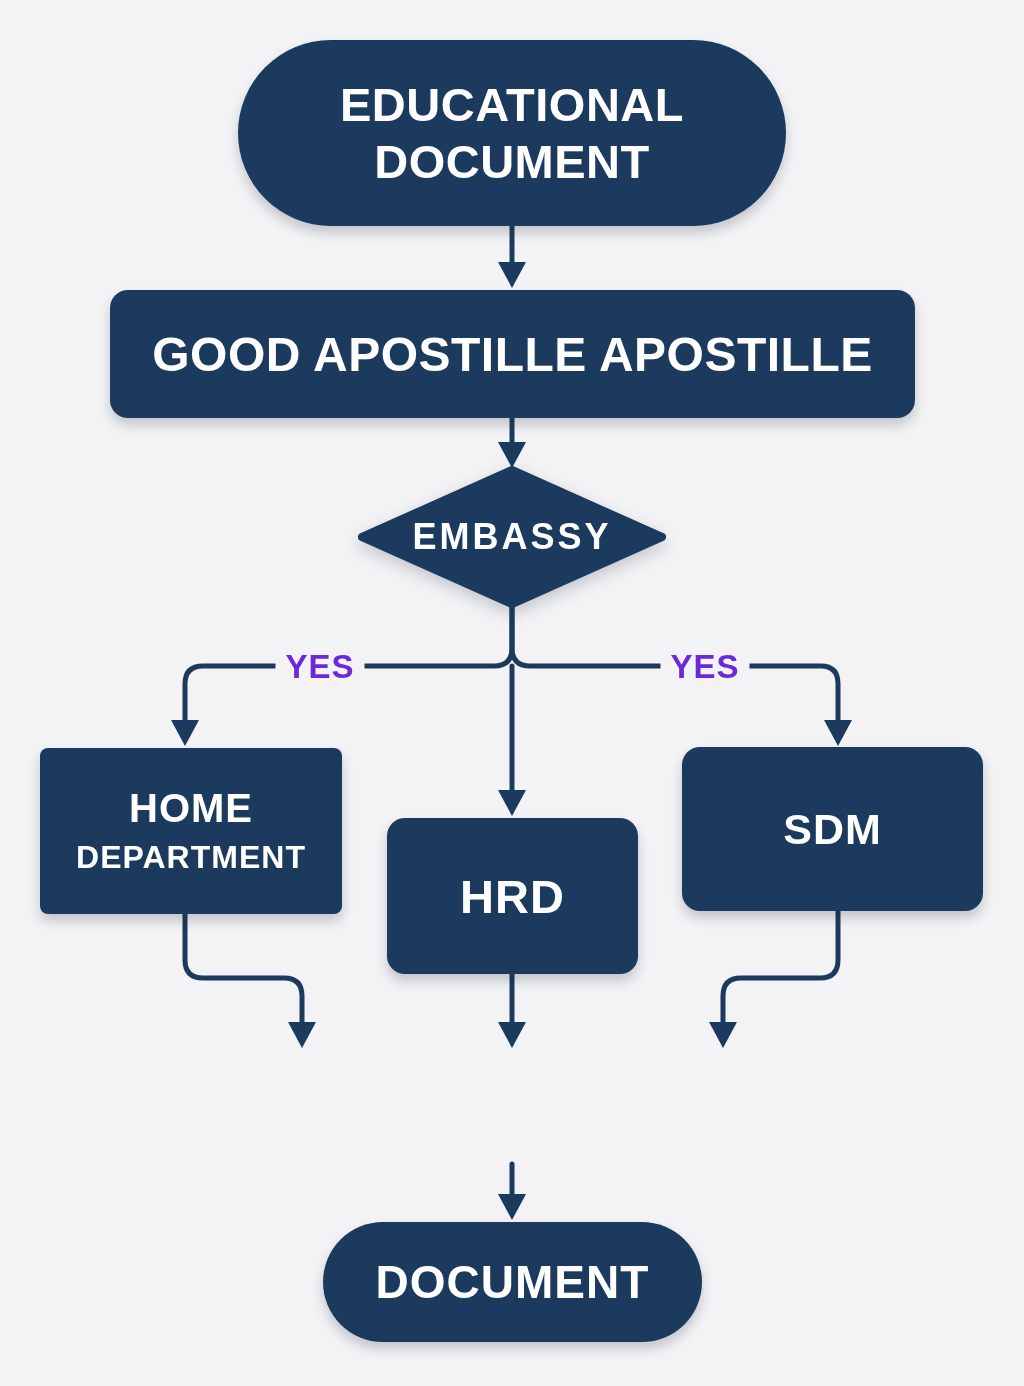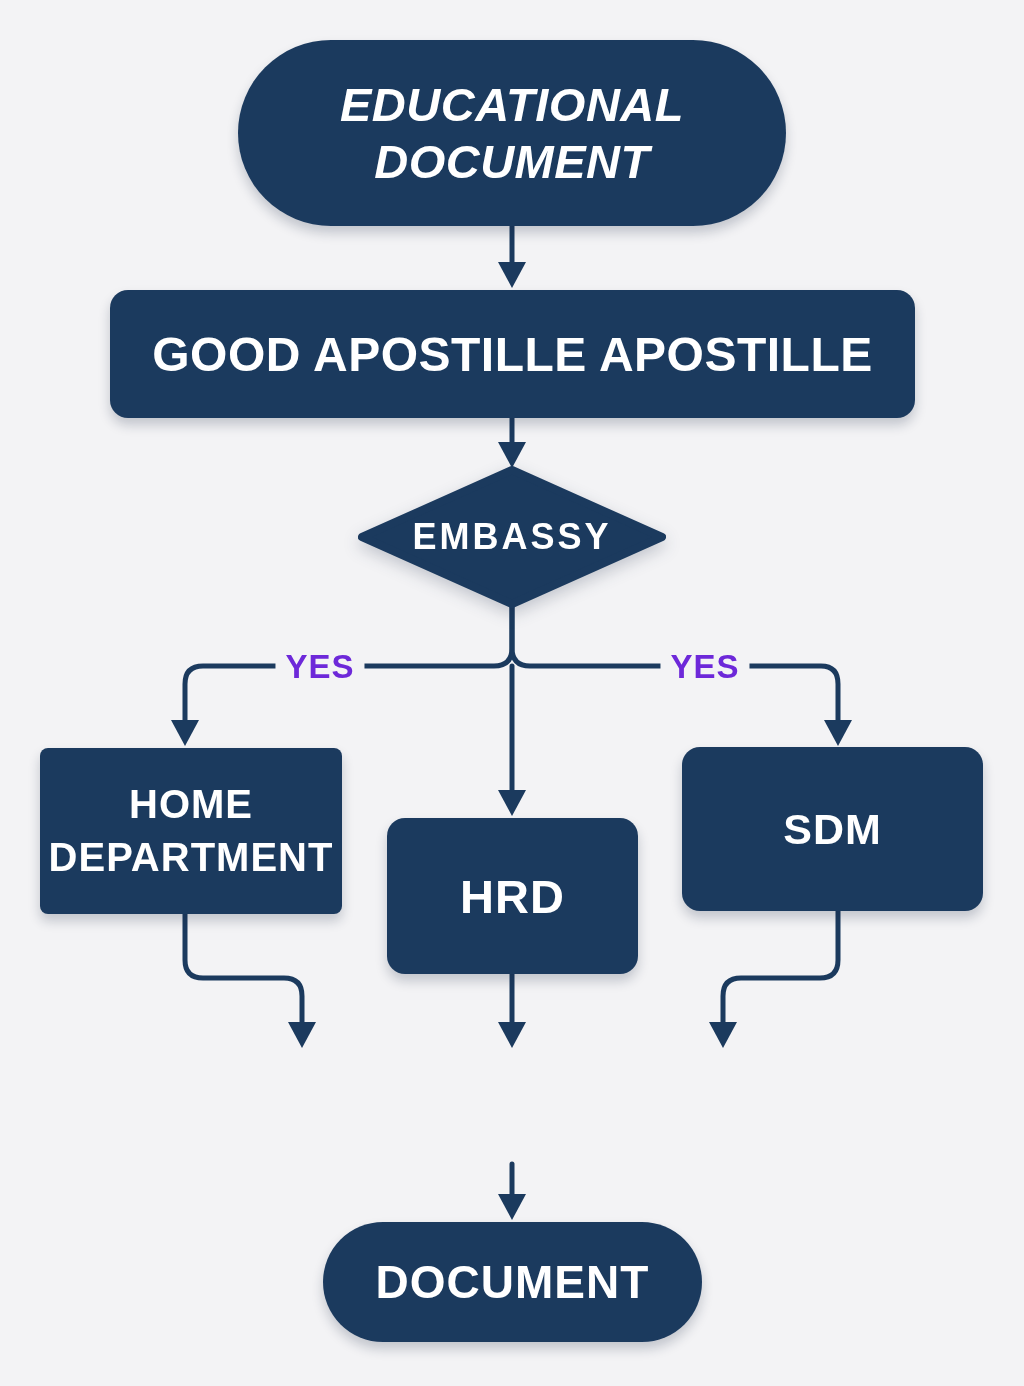--- a/index.html
+++ b/index.html
@@ -19,29 +19,29 @@
     display:flex;flex-direction:column;
     align-items:center;justify-content:center;
     text-align:center;
     font-weight:bold;
     box-sizing:border-box;
     box-shadow:0 7px 12px rgba(22,38,62,.22);
   }
   #node-educational{
     left:238px;top:40px;width:548px;height:186px;
     border-radius:96px;font-size:47px;line-height:1.22;
-    padding:13px 46px;letter-spacing:.5px;font-style:italic;
+    padding:13px 46px;letter-spacing:.5px;
   }
   #node-apostille{
     left:110px;top:290px;width:805px;height:128px;
     border-radius:18px;font-size:48px;letter-spacing:.5px;
   }
   #node-home{left:40px;top:748px;width:302px;height:166px;border-radius:8px;}
   #node-home .line1{font-size:40px;letter-spacing:1px;}
-  #node-home .line2{font-size:40px;margin-top:8px;letter-spacing:1px;}
+  #node-home .line2{font-size:32px;margin-top:8px;letter-spacing:1px;}
   #node-hrd{left:387px;top:818px;width:251px;height:156px;border-radius:18px;font-size:47px;letter-spacing:1px;}
   #node-sdm{left:682px;top:747px;width:301px;height:164px;border-radius:18px;font-size:43px;letter-spacing:1px;text-align:right;}
   #node-ministry{left:193px;top:1050px;width:640px;height:114px;border-radius:16px;font-size:40px;}
   #node-embassy{left:323px;top:1222px;width:379px;height:120px;border-radius:60px;font-size:46px;letter-spacing:1px;}
 
   .diamond-label{
     position:absolute;left:512px;top:537px;
     transform:translate(-50%,-50%);
     color:#ffffff;font-weight:bold;font-size:36px;letter-spacing:3px;
   }

